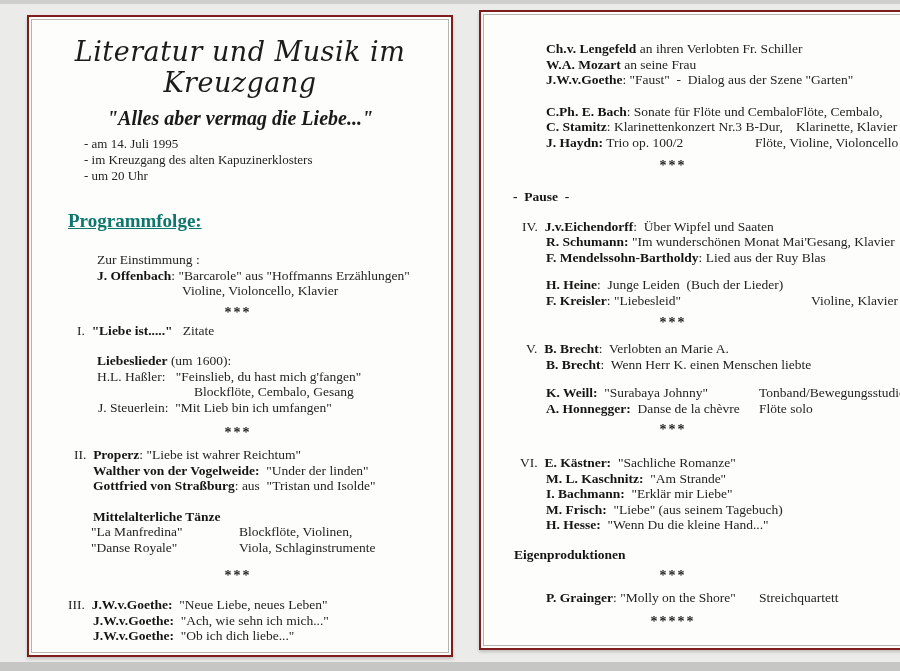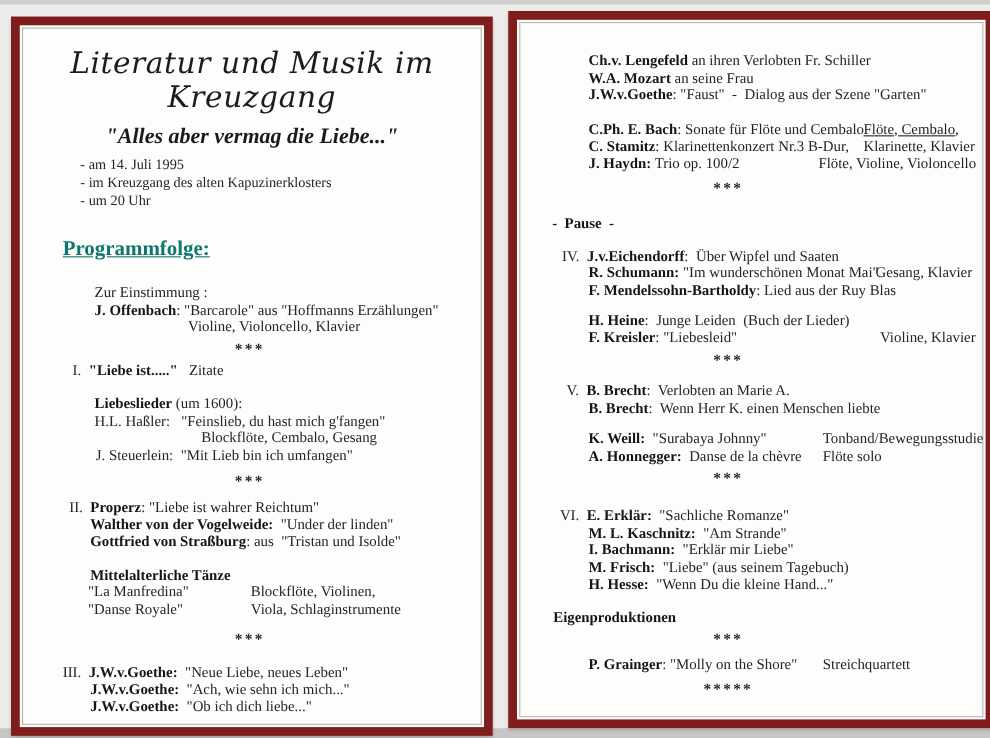--- a/index.html
+++ b/index.html
@@ -6,22 +6,23 @@
   .canvas {
     position:relative; width:900px; height:671px;
     background:#ecECea; background:#ebebe9;
     font-family:"Liberation Serif", serif;
     color:#222; overflow:hidden;
   }
   .scan-edge-top { position:absolute; left:0; top:0; width:100%; height:4px; background:#cfcfcd; }
   .scan-edge-bottom { position:absolute; left:0; bottom:0; width:100%; height:9px; background:#c6c6c4; }
   .page {
     position:absolute; background:#fdfdfc;
-    border:8px solid #7f1d1d;
+    border:2px solid #7f1d1d;
     box-shadow:0 2px 3px rgba(0,0,0,0.18);
+    margin-left:17px;
   }
   .page-left  { left:10px;  top:15px; width:422px; height:638px; }
   .page-right { left:462px; top:10px; width:426px; height:636px; }
   .inner {
     position:absolute; left:2px; top:2px; right:2px; bottom:2px;
     border:1px solid #b3b3b1;
   }
   .title {
     margin-top:16px; text-align:center;
     font-size:27px; font-style:italic; letter-spacing:0.5px;
@@ -103,21 +104,21 @@
     </div>
   </div>
 
   <div class="page page-right">
     <div class="inner">
       <div class="lines" id="right-lines">
           <div class="line" style="padding-left: 62px;"><span class="b">Ch.v. Lengefeld</span><span> an ihren Verlobten Fr. Schiller</span></div>
           <div class="line" style="padding-left: 62px;"><span class="b">W.A. Mozart</span><span> an seine Frau</span></div>
           <div class="line" style="padding-left: 62px;"><span class="b">J.W.v.Goethe</span><span>: "Faust"  -  Dialog aus der Szene "Garten"</span></div>
           <div class="gap" style="height: 16px;"></div>
-          <div class="line" style="padding-left: 62px;"><span class="b">C.Ph. E. Bach</span><span>: Sonate für Flöte und Cembalo</span><span class="rcol" style="left: 312px; text-decoration: underline;">Flöte, Cembalo,</span></div>
+          <div class="line" style="padding-left: 62px;"><span class="b">C.Ph. E. Bach</span><span>: Sonate für Flöte und Cembalo</span><span class="rcol" style="left: 312px;">Flöte, Cembalo,</span></div>
           <div class="line" style="padding-left: 62px;"><span class="b">C. Stamitz</span><span>: Klarinettenkonzert Nr.3 B-Dur,</span><span class="rcol" style="left: 312px;">Klarinette, Klavier</span></div>
           <div class="line" style="padding-left: 62px;"><span class="b">J. Haydn:</span><span> Trio op. 100/2</span><span class="rcol" style="left: 271px;">Flöte, Violine, Violoncello</span></div>
           <div class="gap" style="height: 8px;"></div>
           <div class="sep">***</div>
           <div class="gap" style="height: 16px;"></div>
           <div class="line" style="padding-left: 29px;"><span class="b">-  Pause  -</span></div>
           <div class="gap" style="height: 14px;"></div>
           <div class="line" style="padding-left: 38px;"><span>IV.  </span><span class="b">J.v.Eichendorff</span><span>:  Über Wipfel und Saaten</span></div>
           <div class="line" style="padding-left: 62px;"><span class="b">R. Schumann:</span><span> "Im wunderschönen Monat Mai"</span><span class="rcol" style="left: 323px;">Gesang, Klavier</span></div>
           <div class="line" style="padding-left: 62px;"><span class="b">F. Mendelssohn-Bartholdy</span><span>: Lied aus der Ruy Blas</span></div>
@@ -128,21 +129,21 @@
           <div class="sep">***</div>
           <div class="gap" style="height: 11px;"></div>
           <div class="line" style="padding-left: 42px;"><span>V.  </span><span class="b">B. Brecht</span><span>:  Verlobten an Marie A.</span></div>
           <div class="line" style="padding-left: 62px;"><span class="b">B. Brecht</span><span>:  Wenn Herr K. einen Menschen liebte</span></div>
           <div class="gap" style="height: 13px;"></div>
           <div class="line" style="padding-left: 62px;"><span class="b">K. Weill:</span><span>  "Surabaya Johnny"</span><span class="rcol" style="left: 275px; text-align: center;">Tonband/Bewegungsstudie</span></div>
           <div class="line" style="padding-left: 62px;"><span class="b">A. Honnegger:</span><span>  Danse de la chèvre</span><span class="rcol" style="left: 275px;">Flöte solo</span></div>
           <div class="gap" style="height: 6px;"></div>
           <div class="sep">***</div>
           <div class="gap" style="height: 18px;"></div>
-          <div class="line" style="padding-left: 36px;"><span>VI.  </span><span class="b">E. Erklär:</span><span>  "Sachliche Romanze"</span></div>
+          <div class="line" style="padding-left: 36px;"><span>VI.  </span><span class="b">E. Kästner:</span><span>  "Sachliche Romanze"</span></div>
           <div class="line" style="padding-left: 62px;"><span class="b">M. L. Kaschnitz:</span><span>  "Am Strande"</span></div>
           <div class="line" style="padding-left: 62px;"><span class="b">I. Bachmann:</span><span>  "Erklär mir Liebe"</span></div>
           <div class="line" style="padding-left: 62px;"><span class="b">M. Frisch:</span><span>  "Liebe" (aus seinem Tagebuch)</span></div>
           <div class="line" style="padding-left: 62px;"><span class="b">H. Hesse:</span><span>  "Wenn Du die kleine Hand..."</span></div>
           <div class="gap" style="height: 14px;"></div>
           <div class="line" style="padding-left: 30px;"><span class="b">Eigenproduktionen</span></div>
           <div class="gap" style="height: 6px;"></div>
           <div class="sep">***</div>
           <div class="gap" style="height: 7px;"></div>
           <div class="line" style="padding-left: 62px;"><span class="b">P. Grainger</span><span>: "Molly on the Shore"</span><span class="rcol" style="left: 275px;">Streichquartett</span></div>

